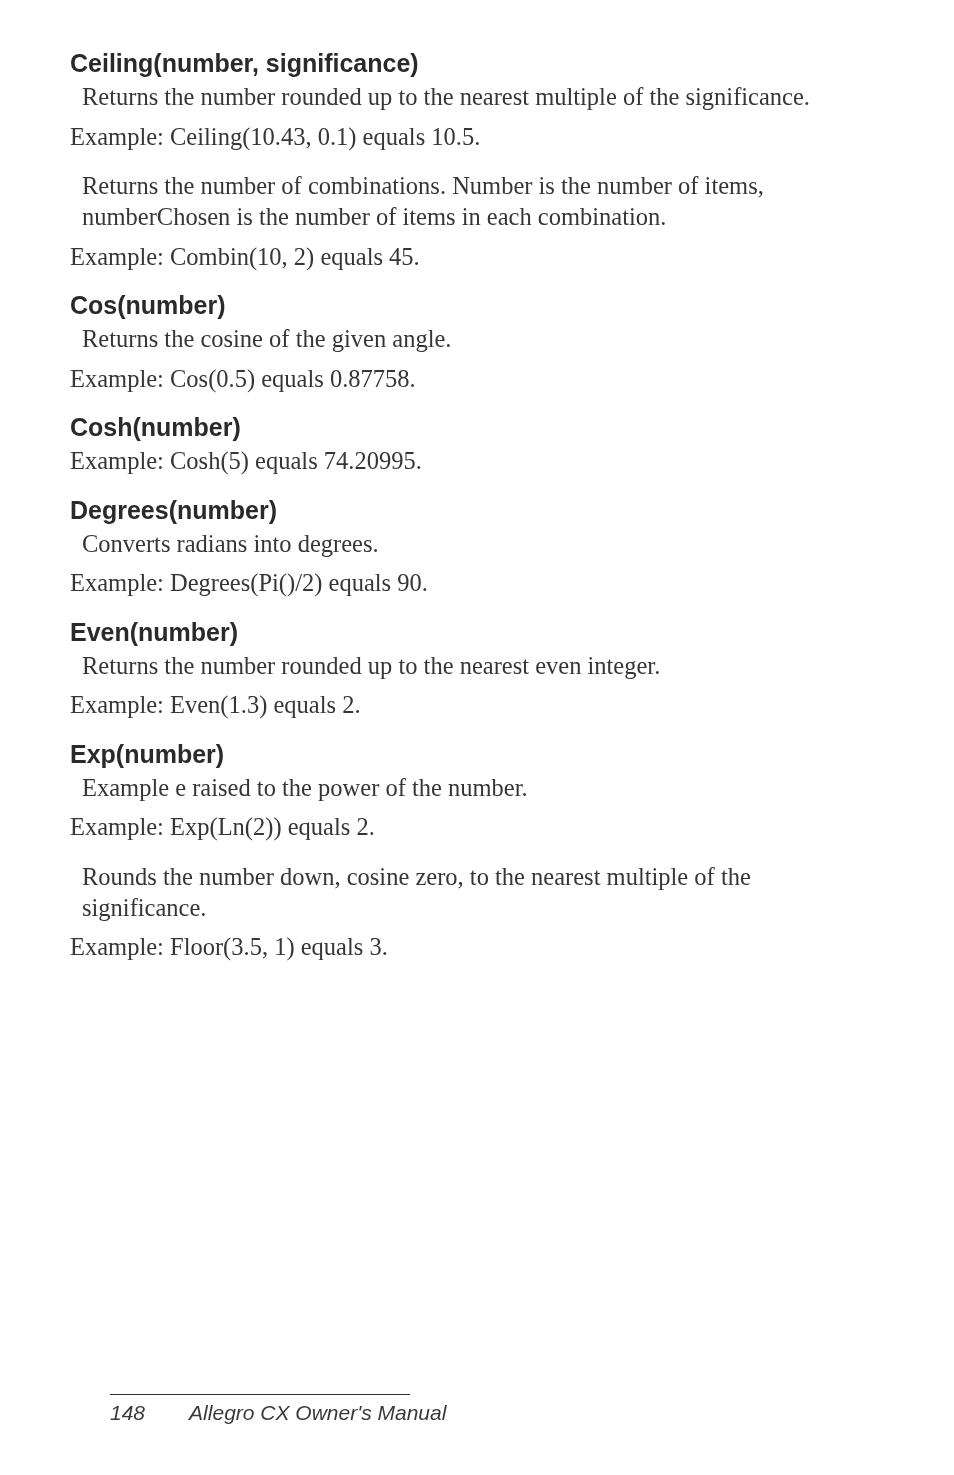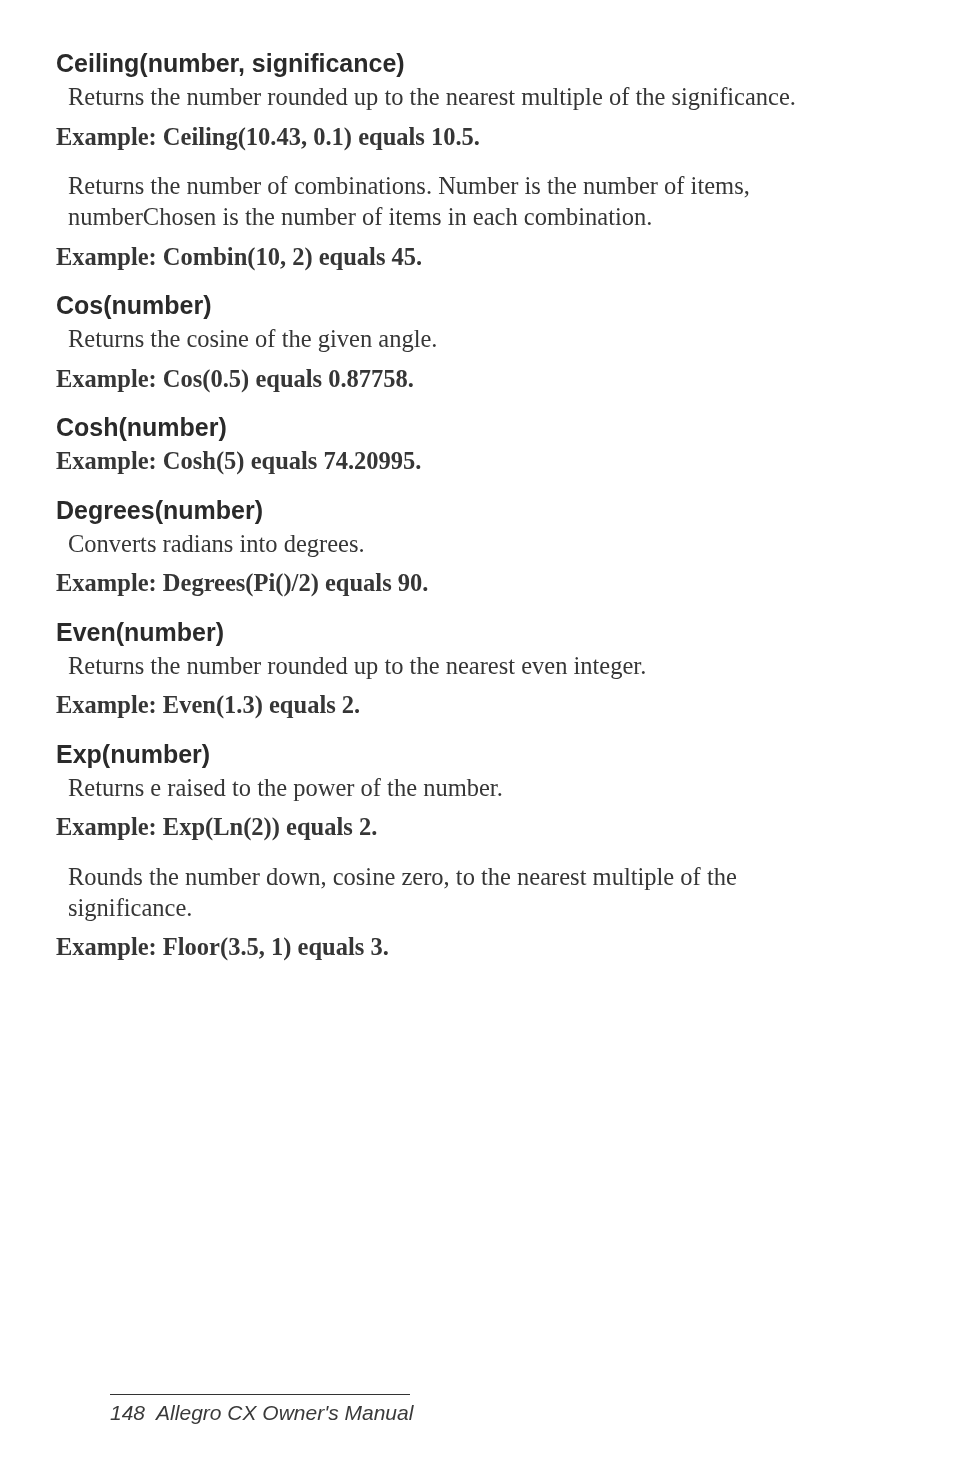--- a/index.html
+++ b/index.html
@@ -8,21 +8,21 @@
     width: 954px;
     height: 1475px;
     background: #ffffff;
     font-family: Georgia, "Times New Roman", serif;
     color: #2e2e2e;
   }
   .page {
     box-sizing: border-box;
     width: 954px;
     height: 1475px;
-    padding: 48px 110px 50px 56px;
+    padding: 48px 110px 50px 70px;
     position: relative;
   }
   .section {
     margin-bottom: 18px;
   }
   .heading {
     font-family: Arial, Helvetica, sans-serif;
     font-size: 25px;
     color: #2a2a2a;
     margin: 0 0 2px 0;
@@ -32,21 +32,20 @@
     font-size: 24.5px;
     color: #363636;
     margin: 0 0 8px 12px;
     line-height: 1.28;
   }
   .example {
     font-size: 24.5px;
     color: #363636;
     margin: 0;
     line-height: 1.28;
-    font-weight: bold;
   }
   .footer {
     position: absolute;
     bottom: 50px;
     left: 110px;
     right: 110px;
   }
   .footer-rule {
     border: none;
     border-top: 1.5px solid #333333;
@@ -54,21 +53,21 @@
     margin: 0 0 6px 0;
   }
   .footer-text {
     font-family: Arial, Helvetica, sans-serif;
     font-style: italic;
     font-size: 21px;
     color: #3a3a3a;
   }
   .footer-page {
     display: inline-block;
-    margin-right: 6px;
+    margin-right: 39px;
   }
 </style>
 </head>
 <body>
 
 <div class="page">
 
   <div class="section">
     <h3 class="heading">Ceiling(number, significance)</h3>
     <p class="desc">Returns the number rounded up to the nearest multiple of the significance.</p>
@@ -98,21 +97,21 @@
   </div>
 
   <div class="section">
     <h3 class="heading">Even(number)</h3>
     <p class="desc">Returns the number rounded up to the nearest even integer.</p>
     <p class="example">Example: Even(1.3) equals 2.</p>
   </div>
 
   <div class="section">
     <h3 class="heading">Exp(number)</h3>
-    <p class="desc">Returns e raised to the power of the number.</p>
+    <p class="desc">Example e raised to the power of the number.</p>
     <p class="example">Example: Exp(Ln(2)) equals 2.</p>
   </div>
 
 
   <div class="section">
     <p class="desc">Rounds the number down, cosine zero, to the nearest multiple of the significance.</p>
     <p class="example">Example: Floor(3.5, 1) equals 3.</p>
   </div>
 
   <div class="footer">

